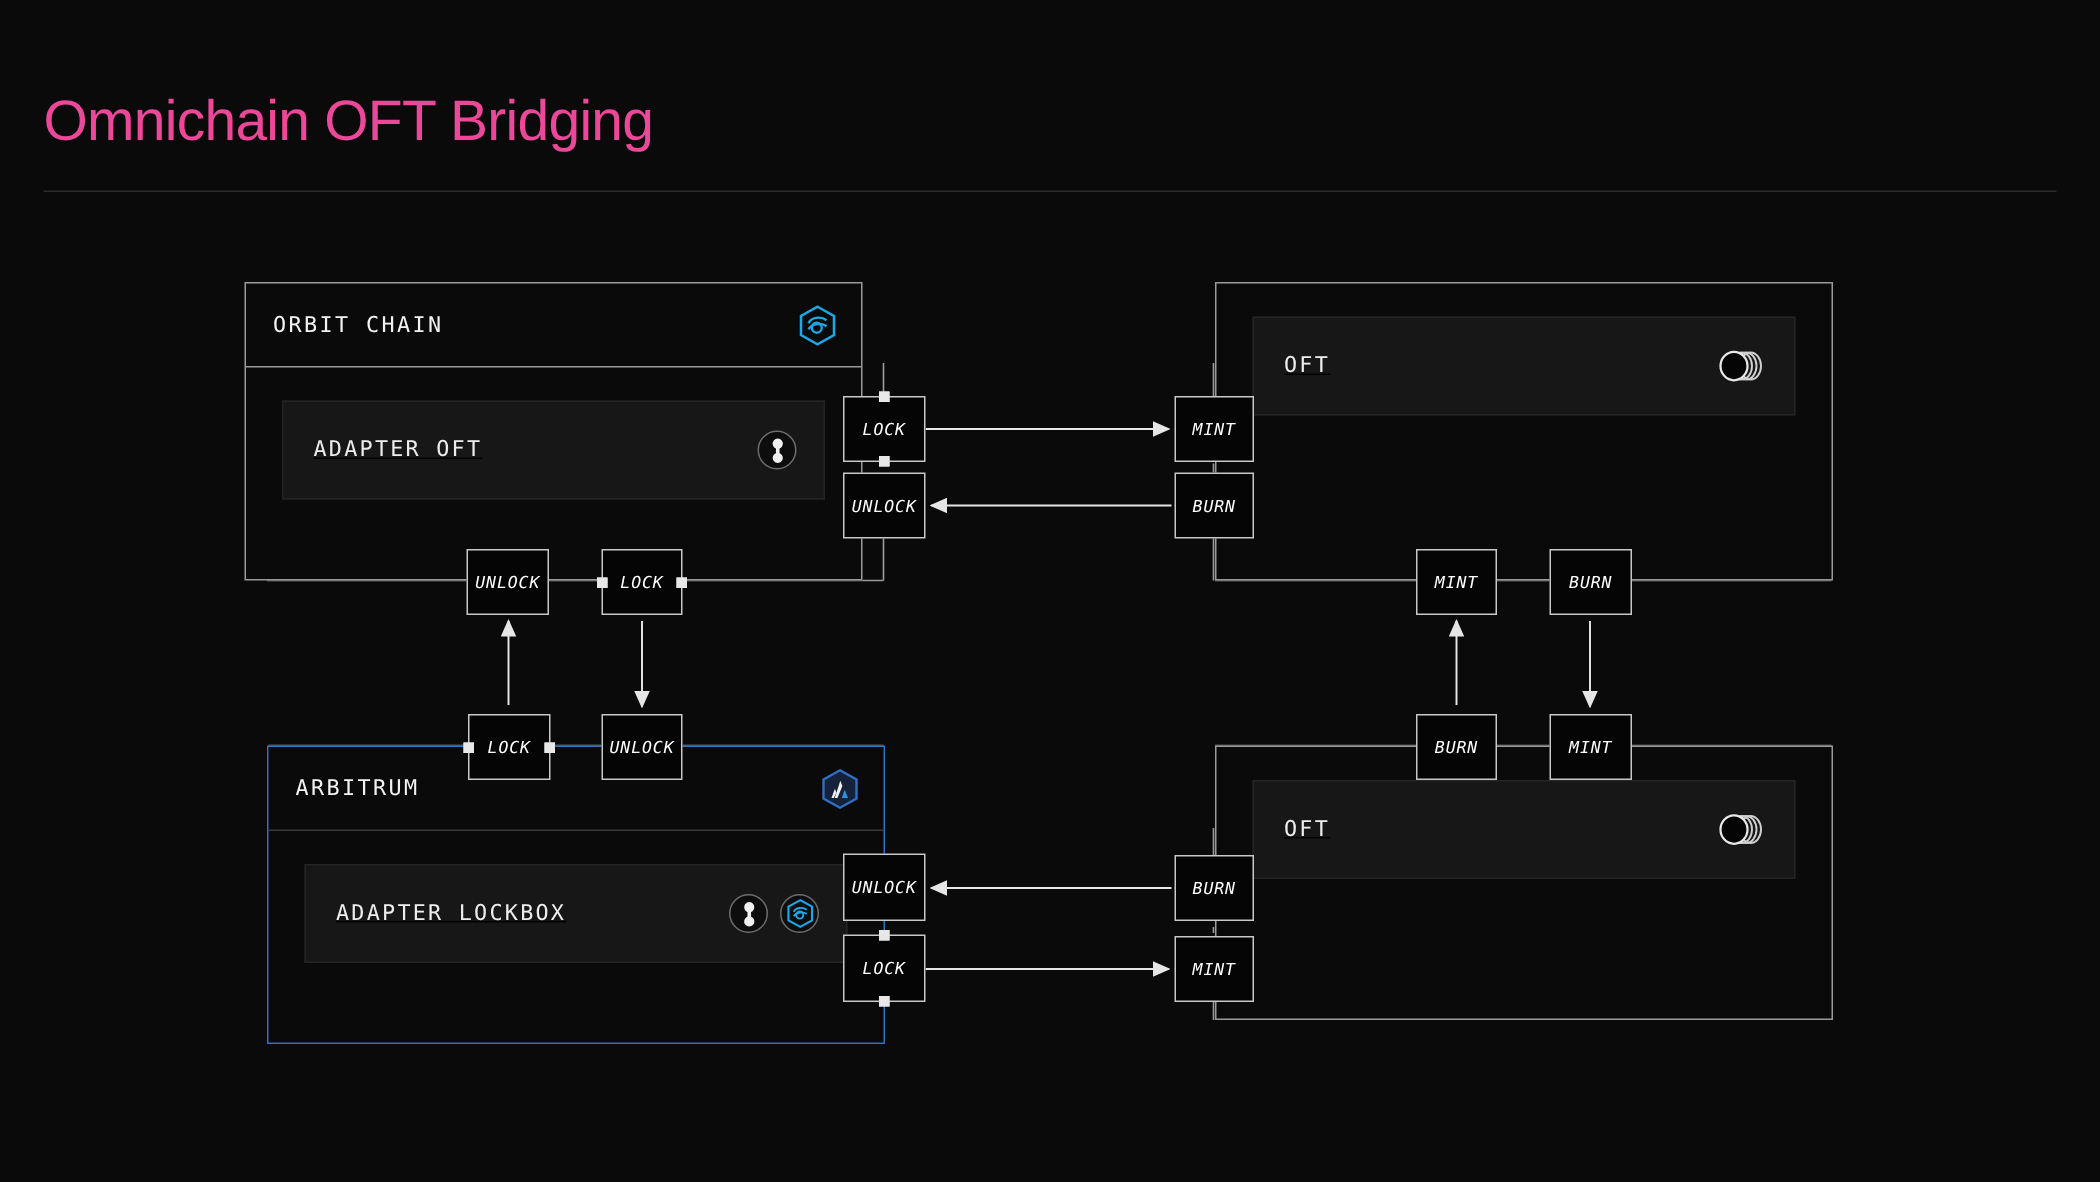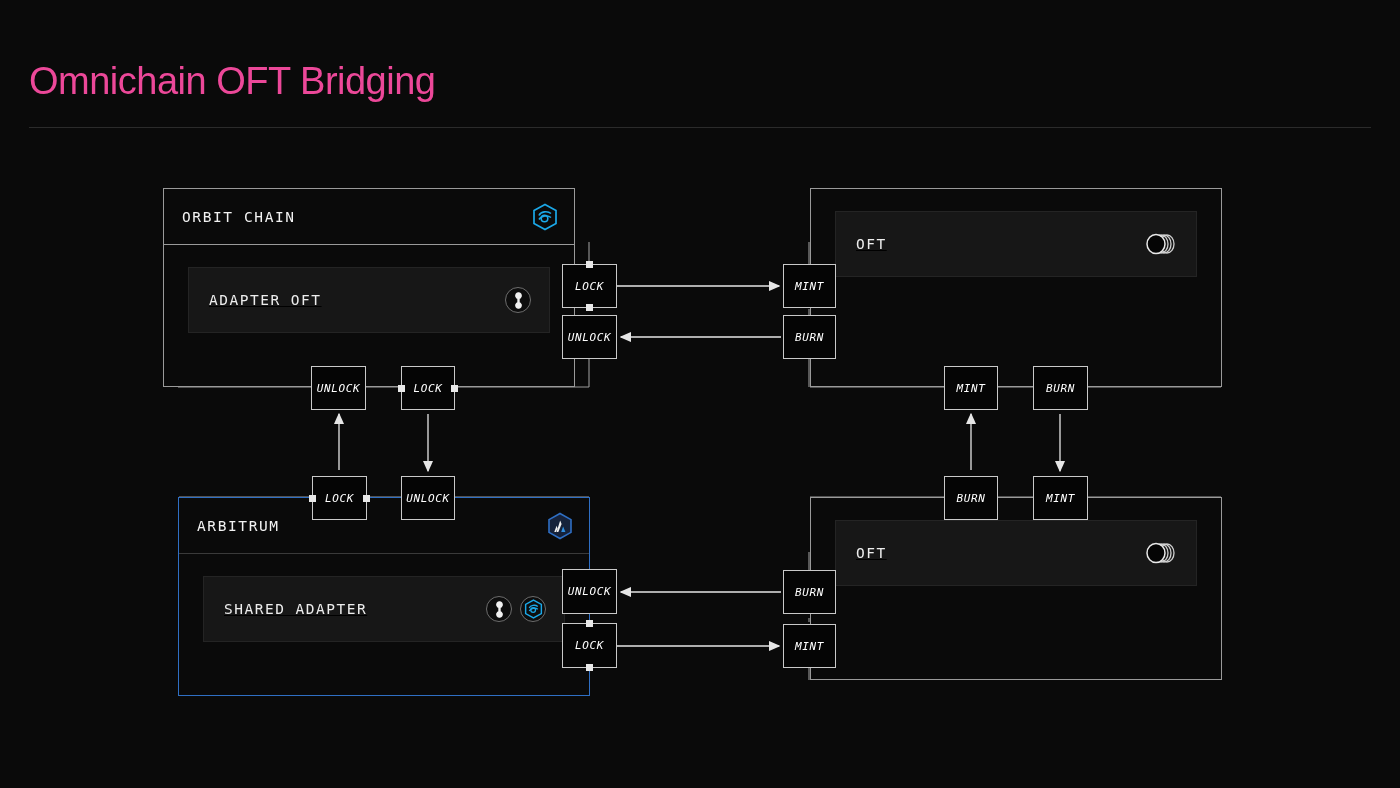--- a/index.html
+++ b/index.html
@@ -221,21 +221,21 @@
         <svg width="26" height="28" viewBox="0 0 26 28">
           <path d="M13 1.5 L24 7.6 L24 20.4 L13 26.5 L2 20.4 L2 7.6 Z" fill="#16223a" stroke="#2f6fc4" stroke-width="1.6"></path>
           <path d="M9.5 20 L13.2 8.5 L14.6 12 L11.3 20 Z" fill="#f0f0f0"></path>
           <path d="M14.2 20 L16.1 14.5 L18.4 20 Z" fill="#2f8fe0"></path>
           <path d="M7.3 20 L9.6 13.8 L10.6 16.5 L8.9 20 Z" fill="#f0f0f0"></path>
         </svg>
       </span>
     </div>
     <div class="panel-body">
       <div class="token-card">
-        <span class="token-label">SHARED ADAPTER</span>
+        <span class="token-label">ADAPTER LOCKBOX</span>
         <span class="token-icons">
           <span class="icon-circle">
             <svg width="15" height="17" viewBox="0 0 15 17">
               <path d="M7.5 2 L7.5 15" stroke="#f0f0f0" stroke-width="2.4" stroke-linecap="round"></path>
               <path d="M4.2 4.5 A3.4 3.4 0 1 1 10.8 4.5 A3.4 3.4 0 0 1 4.2 4.5 Z" fill="#f0f0f0"></path>
               <path d="M4.2 12.5 A3.4 3.4 0 1 0 10.8 12.5 A3.4 3.4 0 0 0 4.2 12.5 Z" fill="#f0f0f0"></path>
             </svg>
           </span>
           <span class="icon-circle">
             <svg width="19" height="20" viewBox="0 0 26 28">

